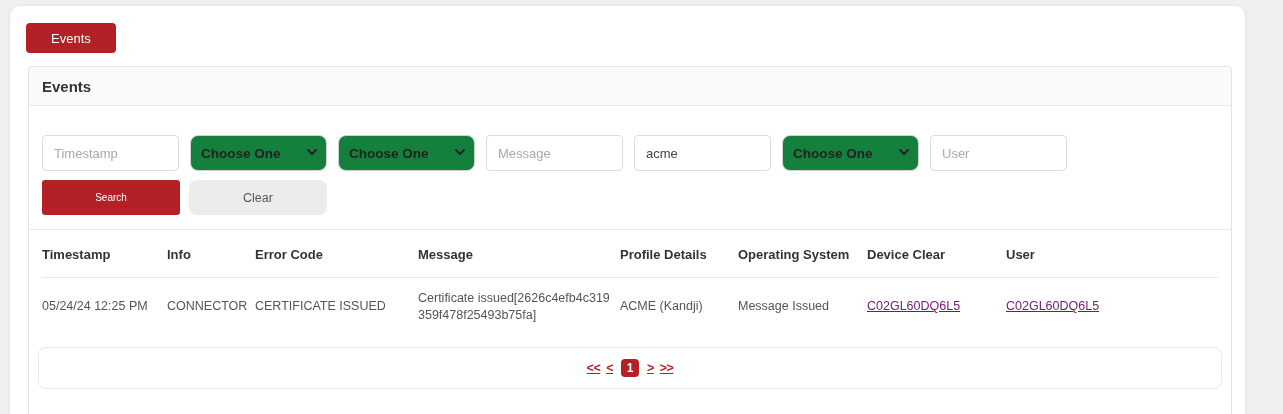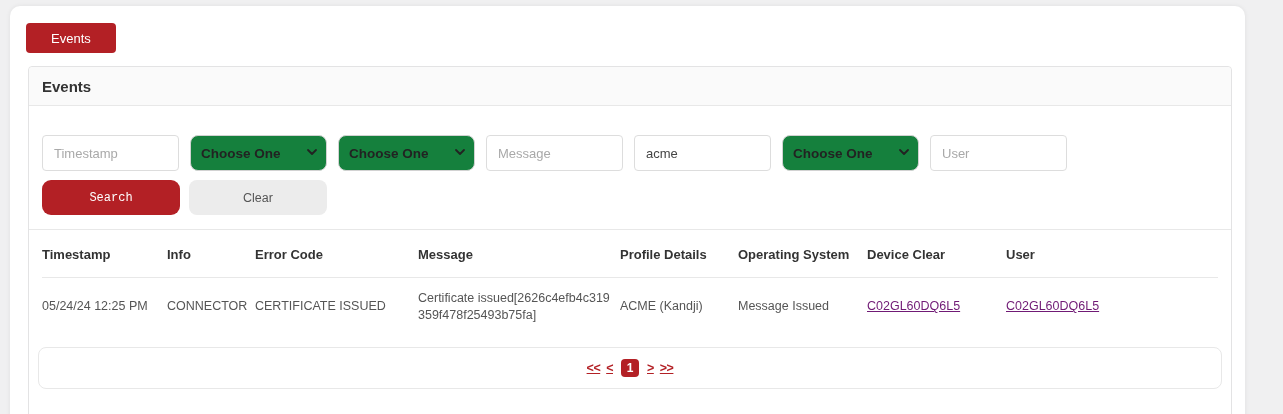--- a/index.html
+++ b/index.html
@@ -82,23 +82,23 @@
     right: 9px; top: 11px;
     pointer-events: none;
     display: block;
   }
   .btn-row { display: flex; gap: 9px; margin-top: 9px; }
   .btn-search {
     width: 138px; height: 35px;
     background: #b32025;
     color: #ffffff;
     border: none;
-    border-radius: 9px;
-    font-size: 12px;
-    font-family: Liberation Mono, monospace;
+    border-radius: 3px;
+    font-size: 10px;
+    font-family: Liberation Sans, sans-serif;
     cursor: pointer;
   }
   .btn-clear {
     width: 138px; height: 35px;
     background: #ececec;
     color: #555555;
     border: none;
     border-radius: 8px;
     font-size: 12.5px;
     font-family: "Liberation Sans", sans-serif;

